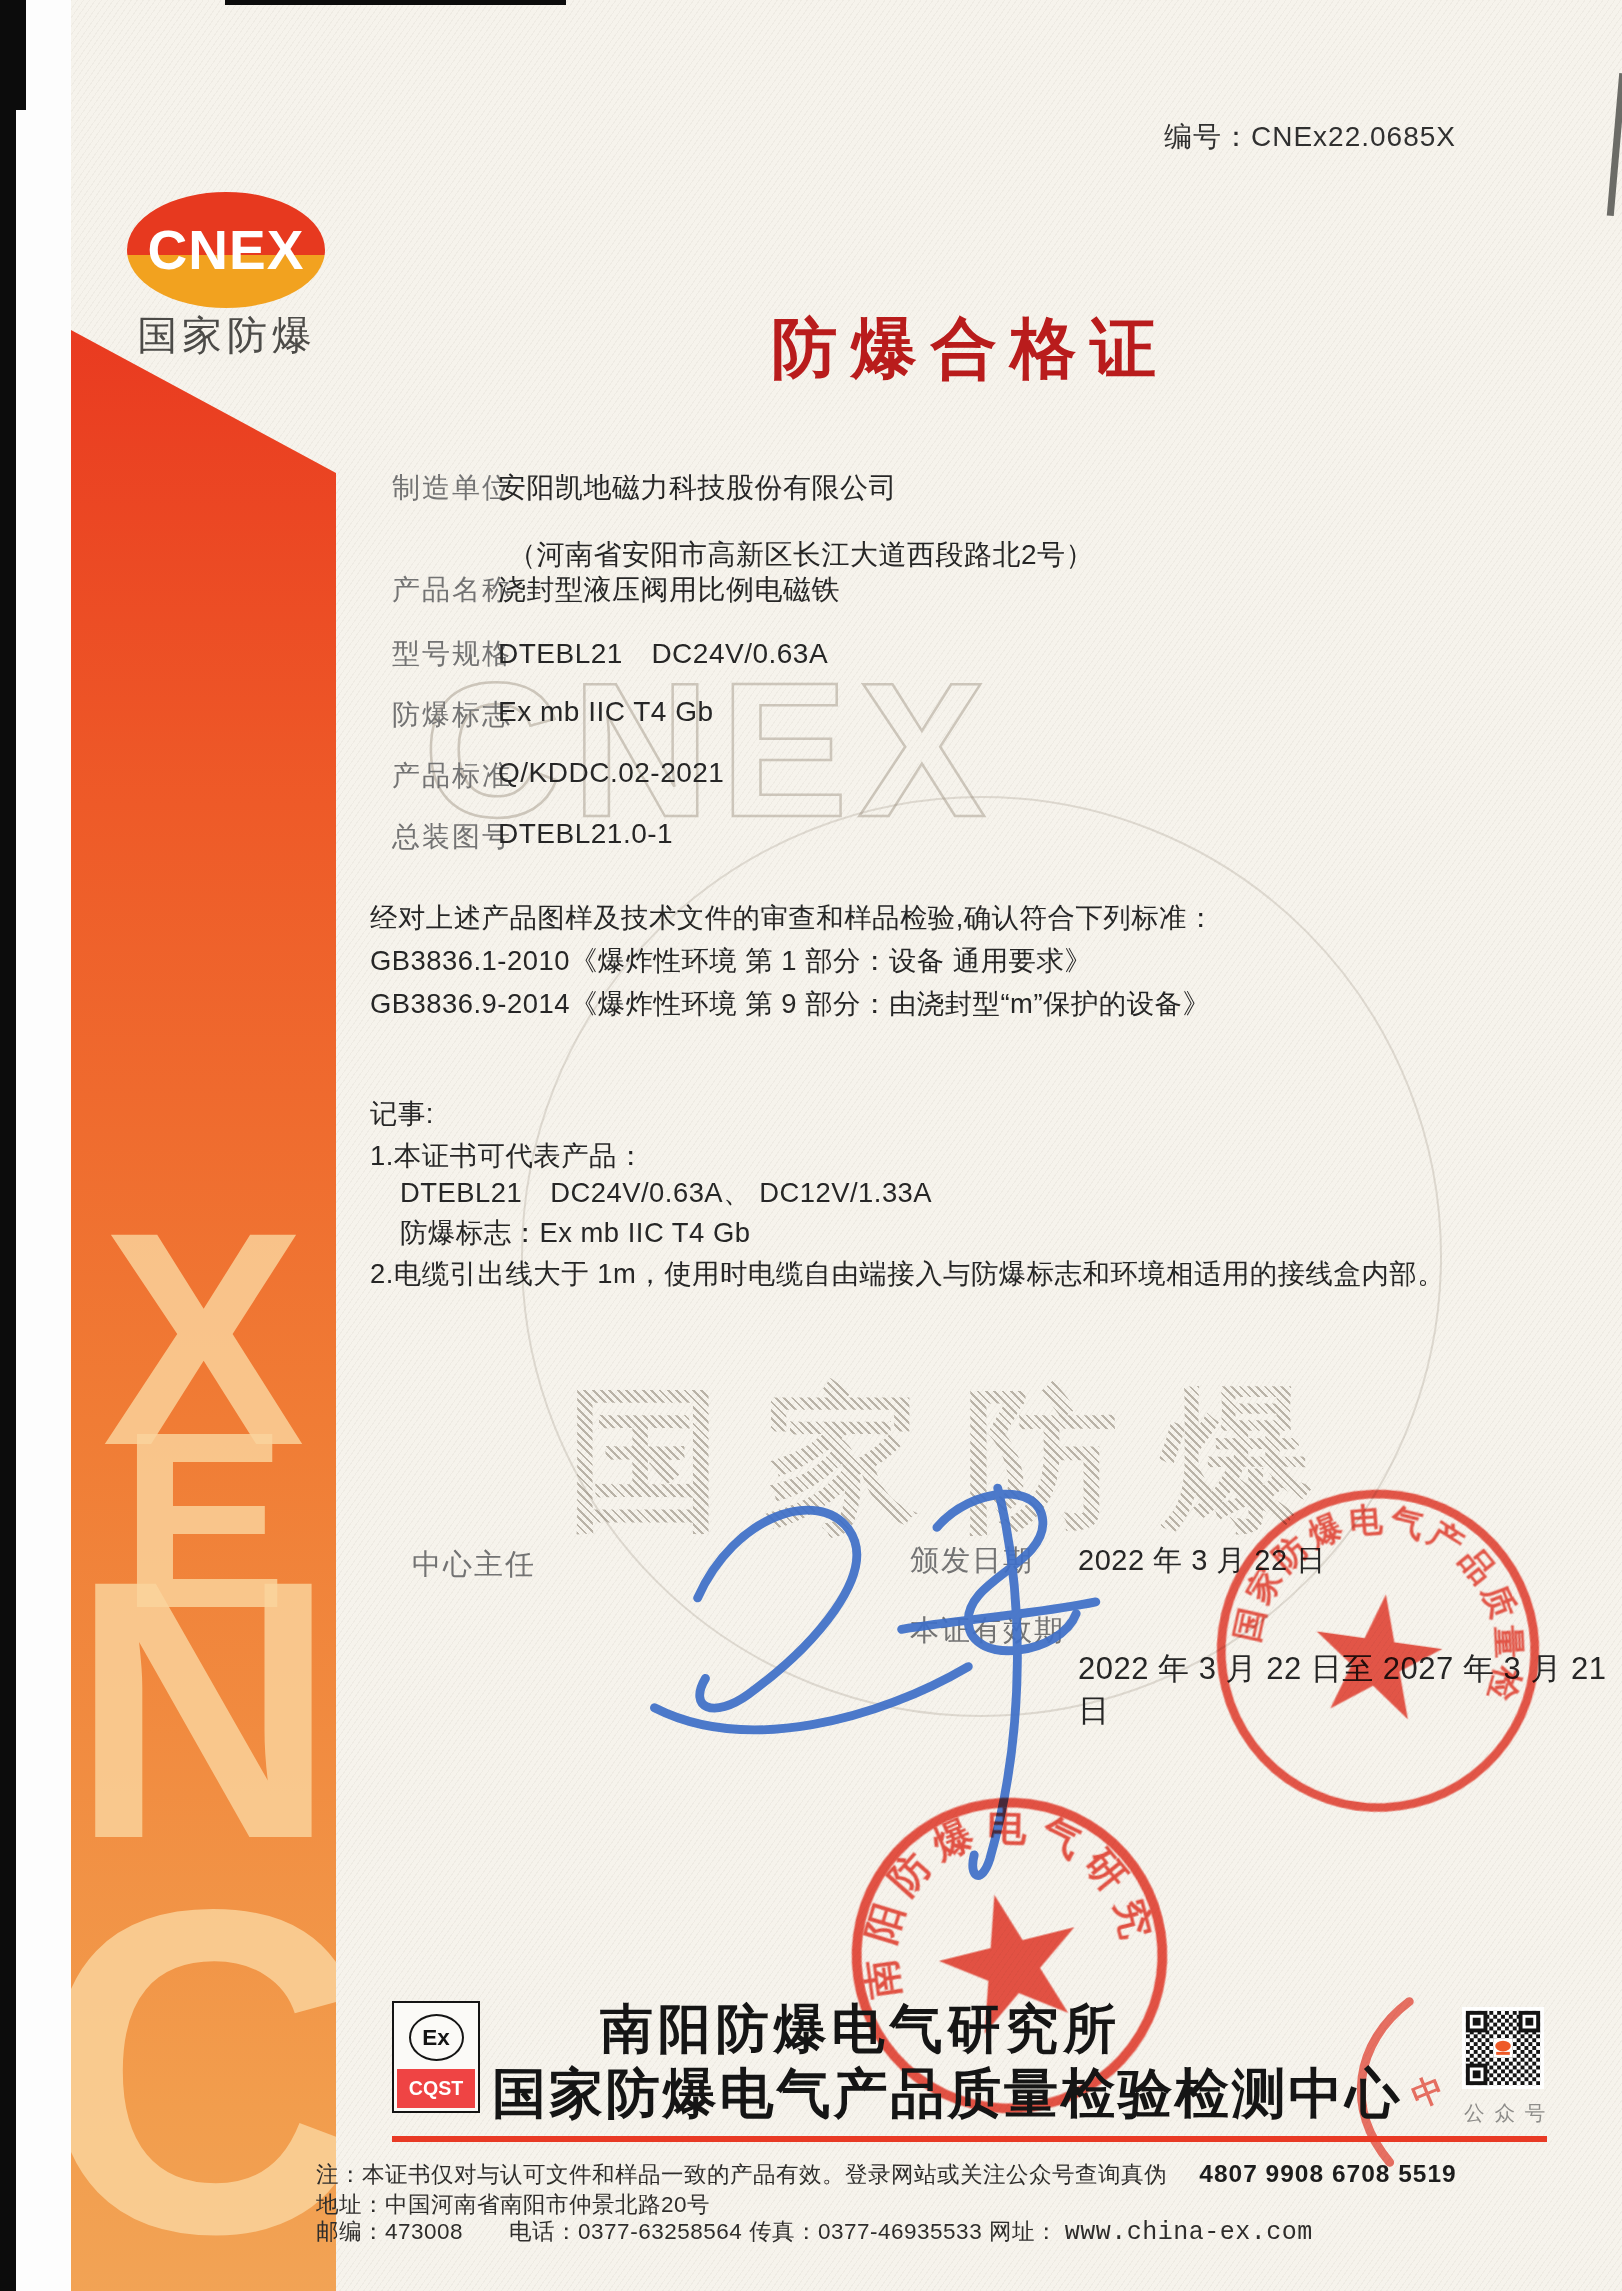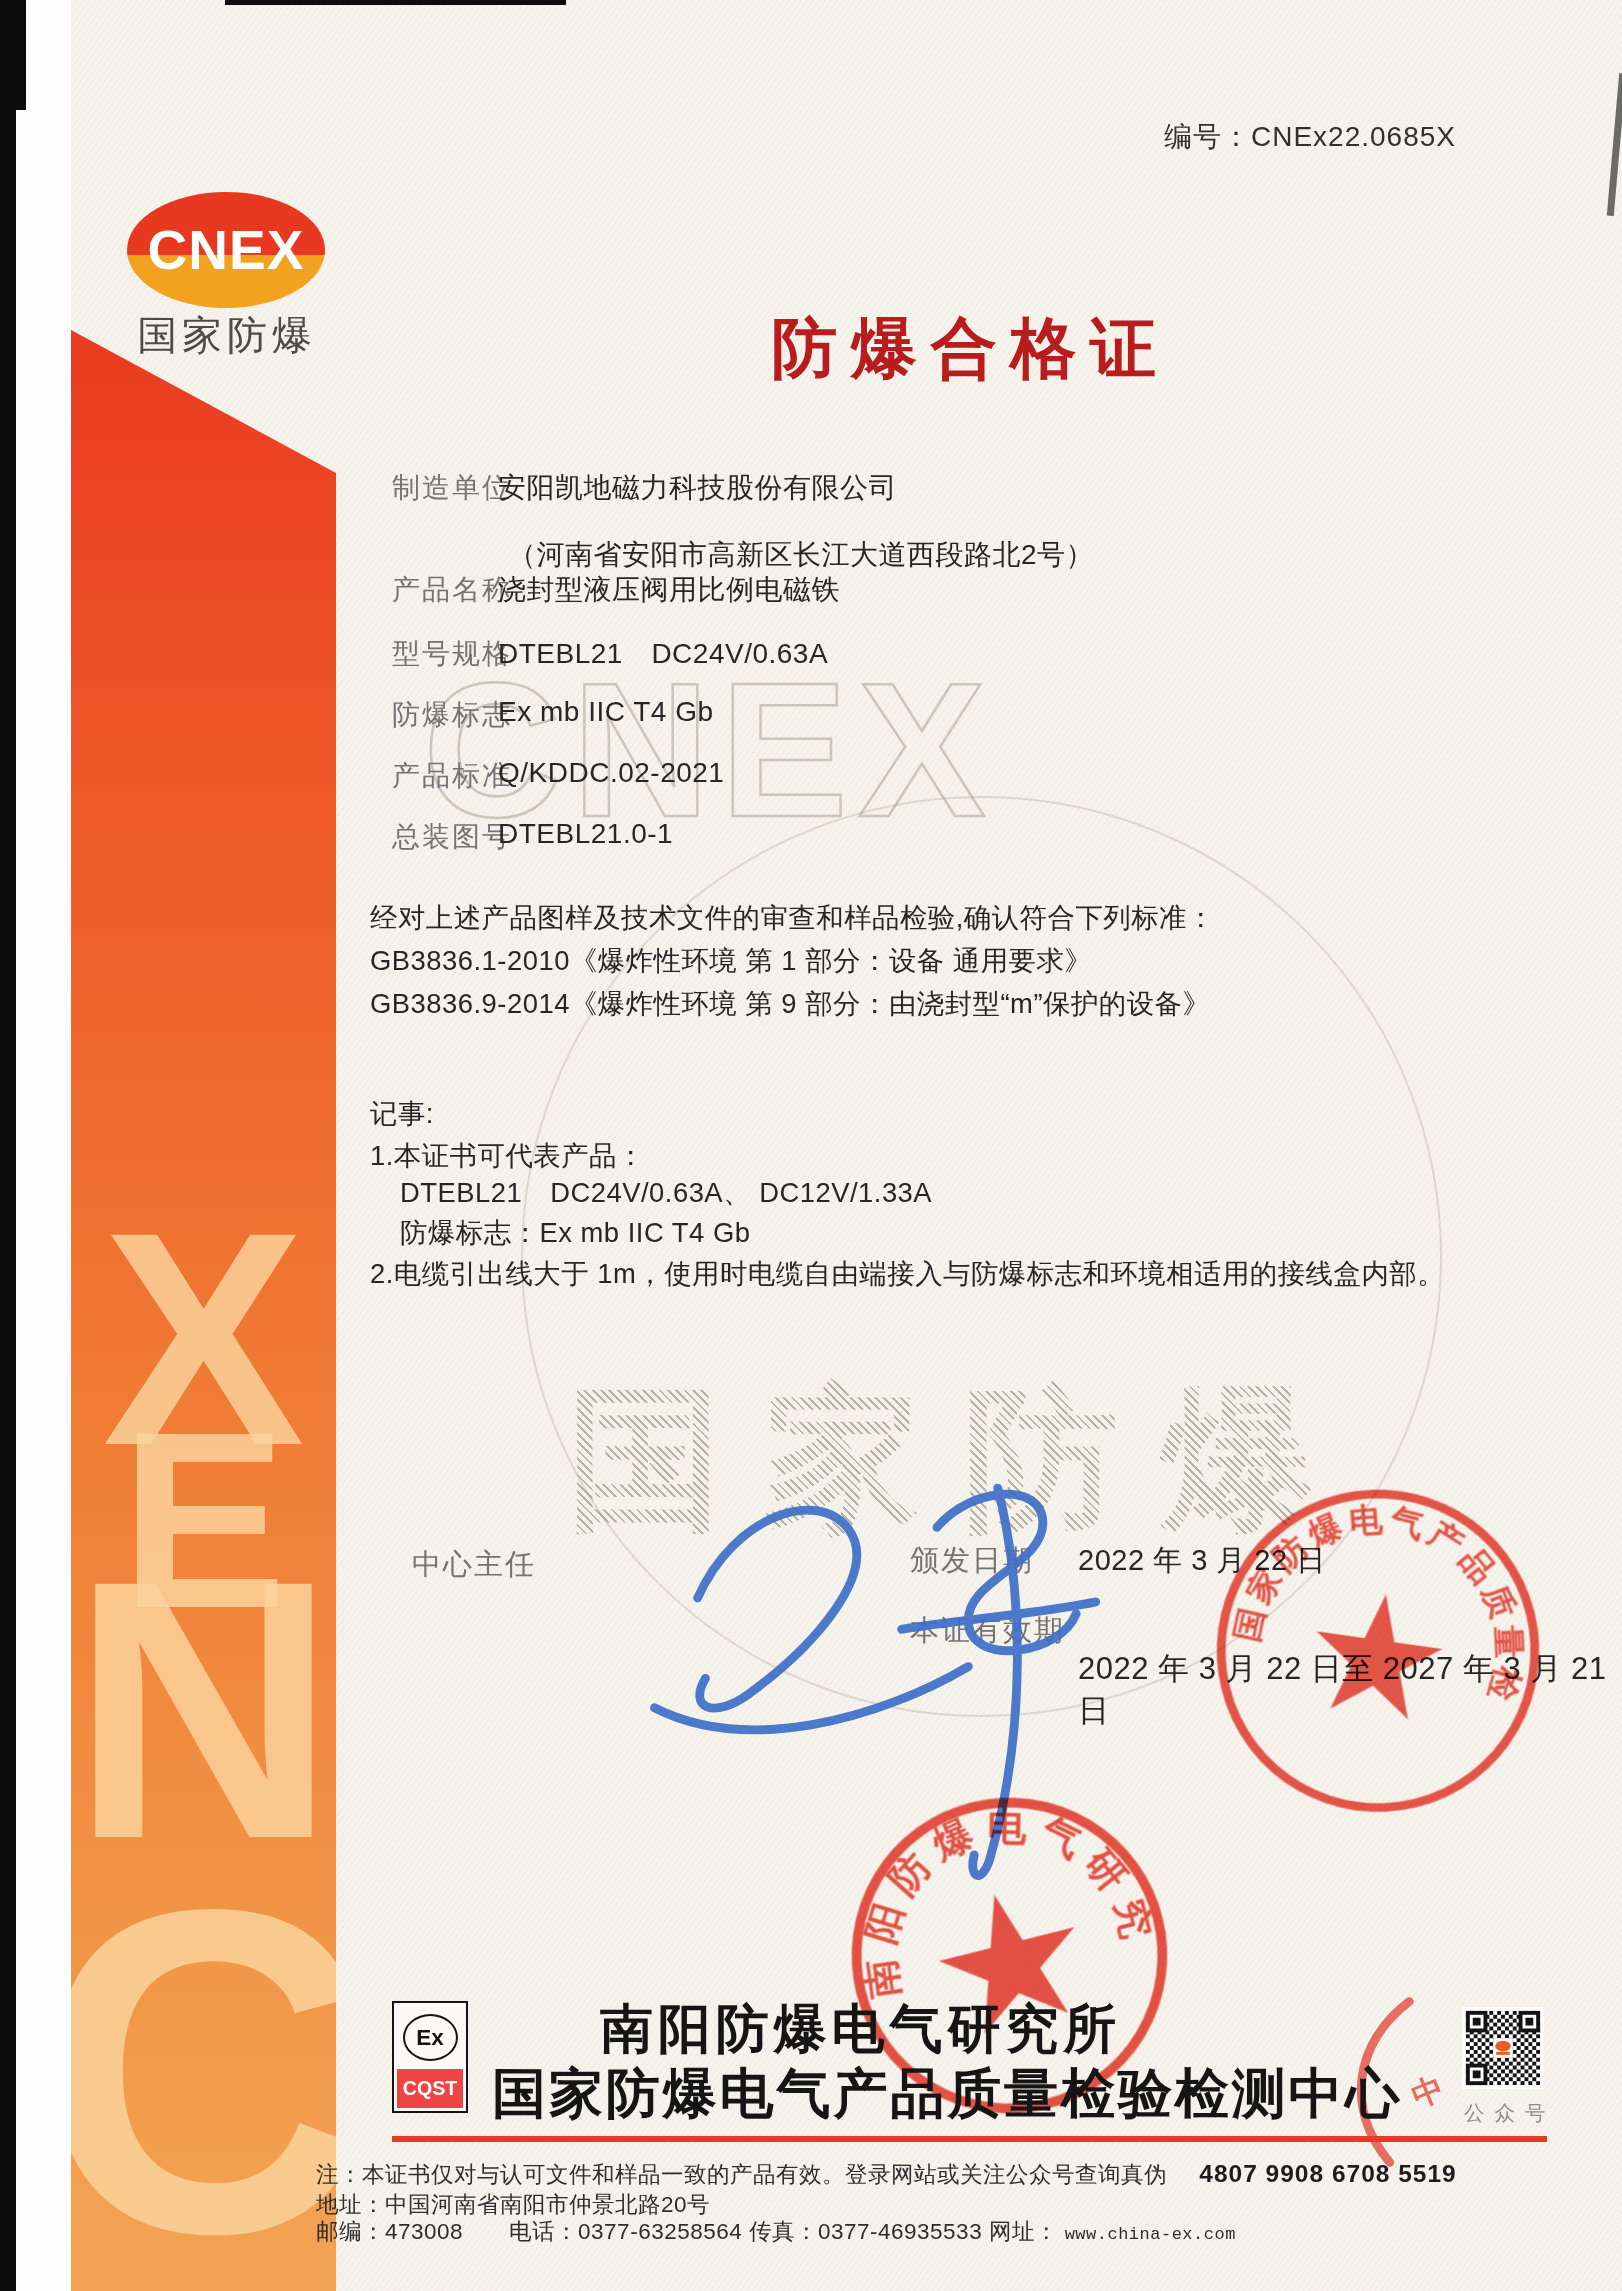--- a/index.html
+++ b/index.html
@@ -36,35 +36,35 @@
   #wm-cnex{left:423px;top:639px;font-size:192px;font-weight:700;letter-spacing:9.8px;
     color:transparent;-webkit-text-stroke:2.5px rgba(163,153,138,.5);}
   #wm-circle{left:521px;top:796px;width:917px;height:917px;border-radius:50%;
     border:2px solid rgba(150,140,125,.26);}
   #wm-gray{left:567px;top:1357px;font-size:155px;font-weight:700;letter-spacing:43px;
     background:repeating-linear-gradient(45deg, rgba(146,137,123,.6) 0 2px, rgba(146,137,123,0) 2px 5.9px);
     -webkit-background-clip:text;background-clip:text;color:transparent;}
   
   .stamp-svg{mix-blend-mode:multiply;}
   
-  #cqst-mark{left:392px;top:2001px;width:76px;height:112px;border:2px solid #141414;background:#fbfaf7;
+  #cqst-mark{left:392px;top:2001px;width:88px;height:112px;border:2px solid #141414;background:#fbfaf7;
     box-sizing:border-box;padding:2.9px;display:flex;flex-direction:column;}
   #cqst-top{flex:1;display:flex;align-items:center;justify-content:center;}
   #cqst-ellipse{width:51px;height:43px;border:2.9px solid #141414;border-radius:50%;
     display:flex;align-items:center;justify-content:center;font-weight:700;font-size:22.5px;color:#141414;}
   #cqst-bottom{height:39px;background:#ef4444;color:#ffffff;font-weight:700;font-size:19.6px;
     display:flex;align-items:center;justify-content:center;letter-spacing:0px;}
   #inst1{left:600px;top:1994px;font-size:53px;font-weight:700;color:#151515;letter-spacing:4.9px;}
   #inst2{left:492px;top:2058px;font-size:54px;font-weight:700;color:#151515;letter-spacing:2.9px;}
   #red-rule{left:392px;top:2136px;width:1155px;height:5.9px;background:#e83a25;}
   #qr-caption{left:1464px;top:2099px;font-size:20.6px;color:#8d8c89;letter-spacing:9.8px;}
   
   .foot{font-size:22.5px;color:#2e2d2b;letter-spacing:0.5px;}
   #foot-code{font-weight:700;font-size:24.5px;color:#1c1c1c;letter-spacing:1px;}
-  .mono{font-family:"Liberation Mono", monospace;font-size:17px;margin-top:16px;}
+  .mono{font-family:"Liberation Mono", monospace;font-size:25px;margin-top:16px;}
 </style>
 </head>
 <body>
 
 <div class="abs" id="scan-bg"></div>
 <div class="abs" id="paper"></div>
 
 <div class="abs" id="band">
   <div class="band-letter" style="top:1220px;font-size:304px;">X</div>
   <div class="band-letter" style="top:1423px;font-size:250px;">E</div>

